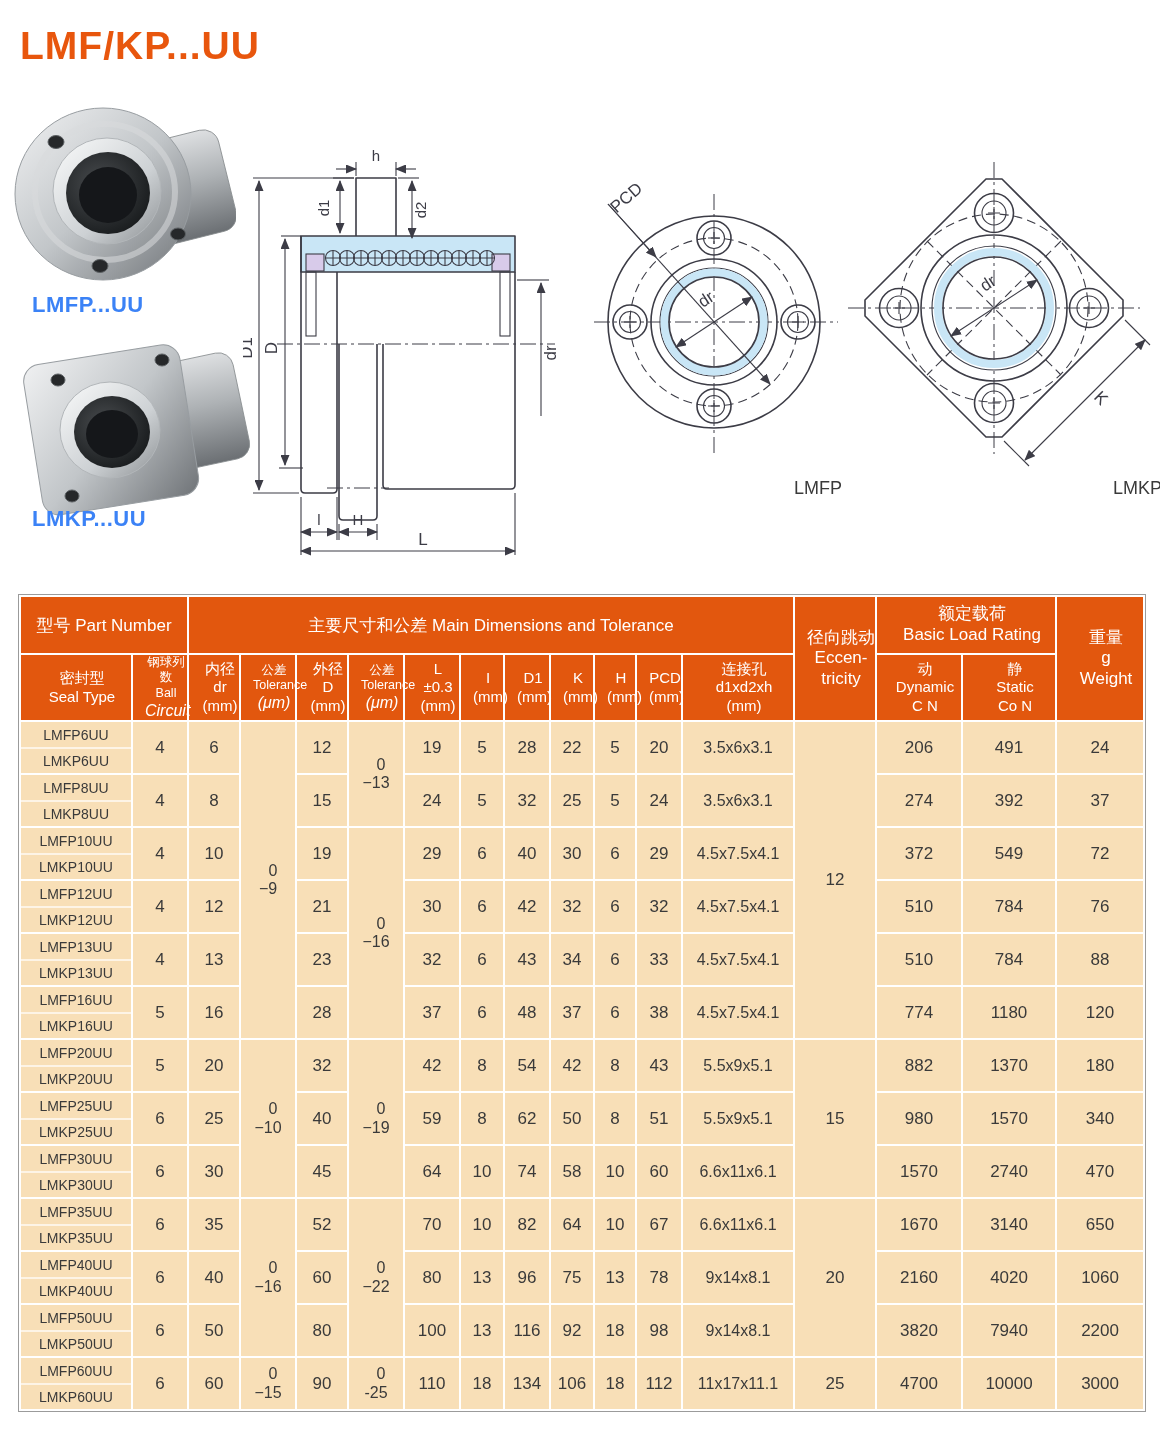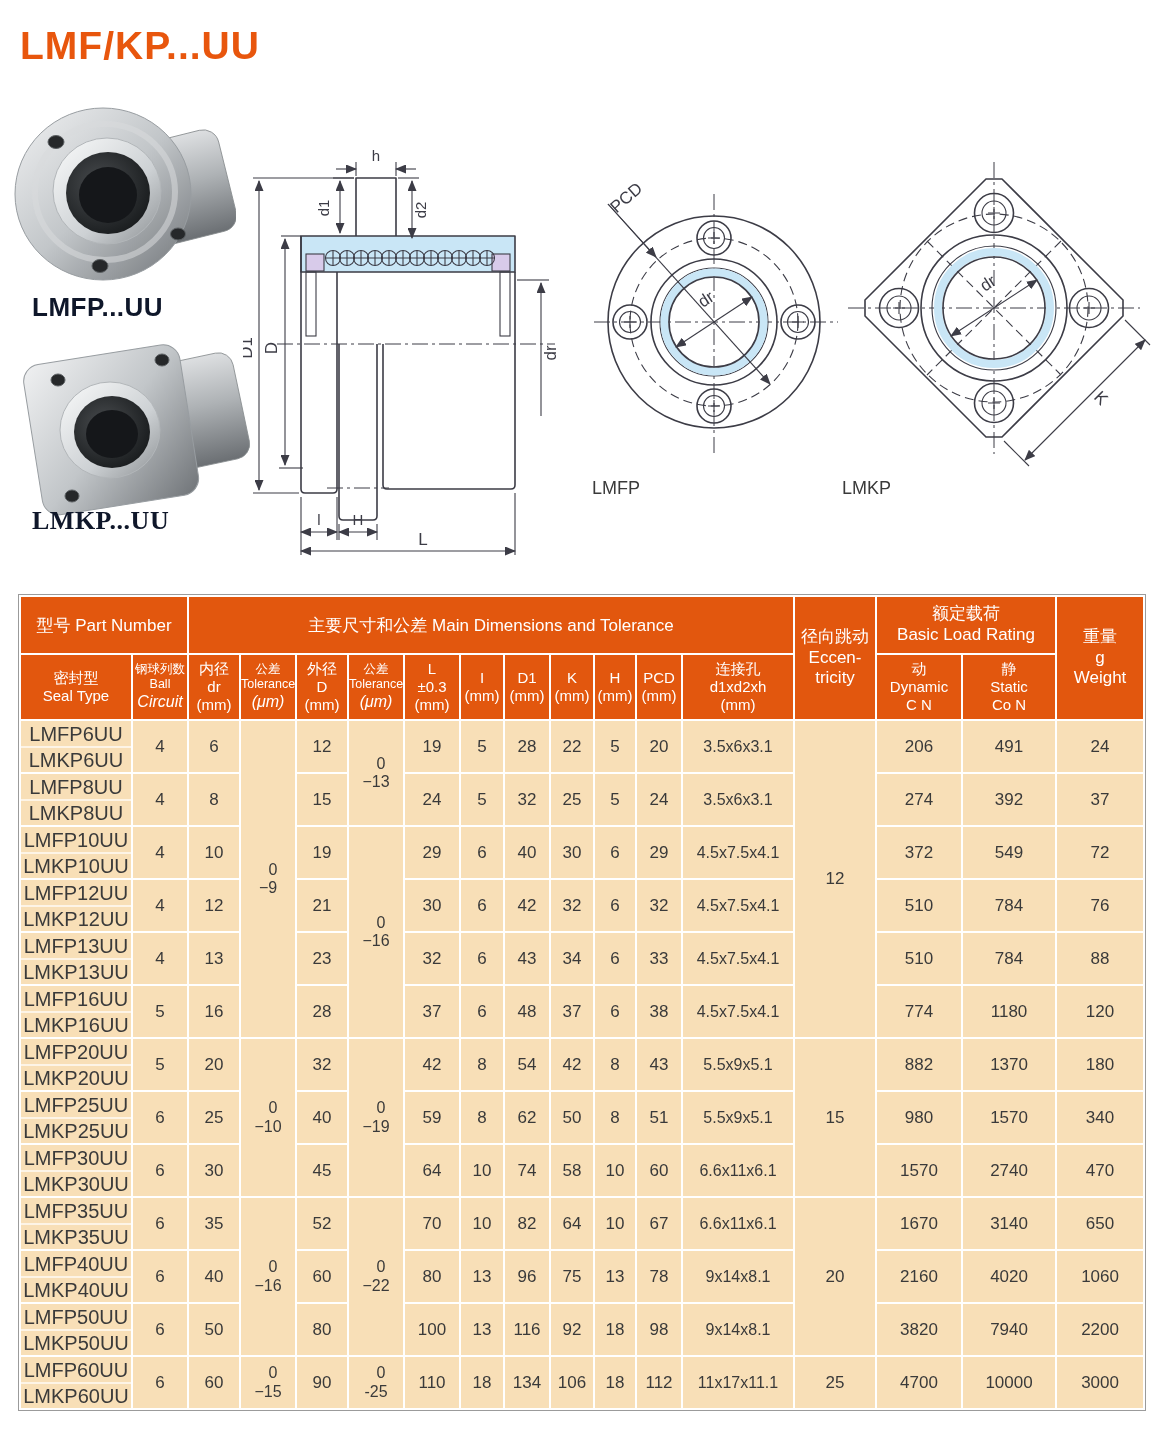--- a/index.html
+++ b/index.html
@@ -4,22 +4,22 @@
 <style>
   html,body{margin:0;padding:0;}
   body{
     width:1160px;height:1436px;position:relative;background:#fff;
     font-family:"Liberation Sans","DejaVu Sans",sans-serif;overflow:hidden;
     --orange:#E2570E; --peach:#F8DFB7; --ink:#3A3A3A; --line:#3C3C46;
     --blue:#C9E6F6; --lav:#D8CBEA; --title:#E8560D;
   }
   .abs{position:absolute;}
   #title{left:20px;top:24px;font-size:39px;font-weight:bold;color:var(--title);letter-spacing:1px;}
-  .prod-label{font-weight:bold;font-size:26px;color:#0f172a;letter-spacing:.5px;}
-  .caption{font-size:18px;color:var(--ink);text-align:left;}
+  .prod-label{font-weight:bold;font-size:22px;color:#3b82f6;letter-spacing:.5px;}
+  .caption{font-size:18px;color:var(--ink);text-align:right;}
   
   svg{display:block;}
   .ln{stroke:var(--line);fill:none;stroke-width:1.6;stroke-linejoin:round;}
   .thin{stroke:var(--line);fill:none;stroke-width:1.1;}
   .dim{stroke:var(--line);fill:none;stroke-width:1.1;}
   .cl{stroke:var(--line);fill:none;stroke-width:1;stroke-dasharray:16 4 3 4;}
   .dash{stroke:var(--line);fill:none;stroke-width:1.1;stroke-dasharray:9 5;}
   .lbl{fill:var(--line);font-family:"Liberation Sans","DejaVu Sans",sans-serif;font-size:15px;}
   .lbl2{fill:var(--line);font-family:"Liberation Sans","DejaVu Sans",sans-serif;font-size:17px;}
   .mk{fill:var(--line);}
@@ -30,24 +30,24 @@
   #tablewrap{left:18px;top:594px;border:1px solid #9b9b9b;}
   table{border-collapse:collapse;table-layout:fixed;width:1124px;}
   th,td{border:2px solid #fff;padding:0;text-align:center;vertical-align:middle;}
   thead th{background:var(--orange);color:#fff;font-weight:normal;}
   thead tr.r1{height:58px;}
   thead tr.r2{height:66px;}
   thead .r1 th{font-size:17px;}
   thead .r2 th{font-size:15px;line-height:1.18;}
   thead th.sm div{font-size:12.5px;}
   thead th.sm div.mm{font-size:16px;font-style:italic;}
-  thead th div{line-height:1.22;}
+  thead th div{line-height:1.22;padding-left:12px;}
   tbody tr{height:53px;}
   tbody td{background:var(--peach);color:var(--ink);font-size:17px;}
-  td.pn div{height:24px;line-height:24px;font-size:20px;}
+  td.pn div{height:24px;line-height:24px;font-size:14px;}
   td.pn div.top{border-bottom:2px solid rgba(255,255,255,.65);}
   td.tol{font-size:16px;line-height:1.15;}
   td.tol div.z{transform:translateX(5px);}
   td.holes{font-size:16px;}
 </style>
 </head>
 <body style="--orange: #E2570E; --peach: #F8DFB7; --title: #E8560D; --line: #3C3C46; --blue: #C9E6F6; --lav: #D8CBEA;">
 
 <div class="abs" id="title">LMF/KP...UU</div>
 
@@ -89,21 +89,21 @@
 <svg class="abs" style="left:10px;top:324px;" width="248" height="192" viewBox="0 0 248 192">
   <rect x="133" y="40" width="100" height="108" rx="15" fill="url(#cyl1)" stroke="#888c8f" stroke-width="0.8" transform="rotate(-12 160 95)"></rect>
   <rect x="22" y="30" width="158" height="152" rx="17" fill="url(#mg1)" stroke="#989da1" stroke-width="1" transform="rotate(-9 100 105)"></rect>
   <ellipse cx="100" cy="106" rx="50" ry="48" fill="url(#mg2)" stroke="#b2b6b9" stroke-width="1"></ellipse>
   <ellipse cx="102" cy="108" rx="38" ry="36" fill="url(#boreG)"></ellipse>
   <ellipse cx="102" cy="110" rx="26" ry="24" fill="#15171a"></ellipse>
   <ellipse cx="48" cy="56" rx="7" ry="6" fill="#26282a" stroke="#5c6063" stroke-width="1"></ellipse>
   <ellipse cx="152" cy="36" rx="7" ry="6" fill="#26282a" stroke="#5c6063" stroke-width="1"></ellipse>
   <ellipse cx="62" cy="172" rx="7" ry="6" fill="#26282a" stroke="#5c6063" stroke-width="1"></ellipse>
 </svg>
-<div class="abs prod-label" style="left:32px;top:506px;font-family:Liberation Serif, serif;">LMKP...UU</div>
+<div class="abs prod-label" style="left:32px;top:506px;">LMKP...UU</div>
 
 <svg class="abs" style="left:243px;top:148px;" width="330" height="412" viewBox="0 0 330 412">
   <defs>
     <marker id="aS" markerWidth="11" markerHeight="9" refX="10" refY="4.5" orient="auto-start-reverse" markerUnits="userSpaceOnUse">
       <path d="M0,0 L11,4.5 L0,9 Z" class="mk"></path>
     </marker>
     <g id="ball">
       <circle r="7.5" class="thin" fill="#fff"></circle>
       <path d="M-7.5,0H7.5M0,-7.5V7.5" class="thin"></path>
     </g>

